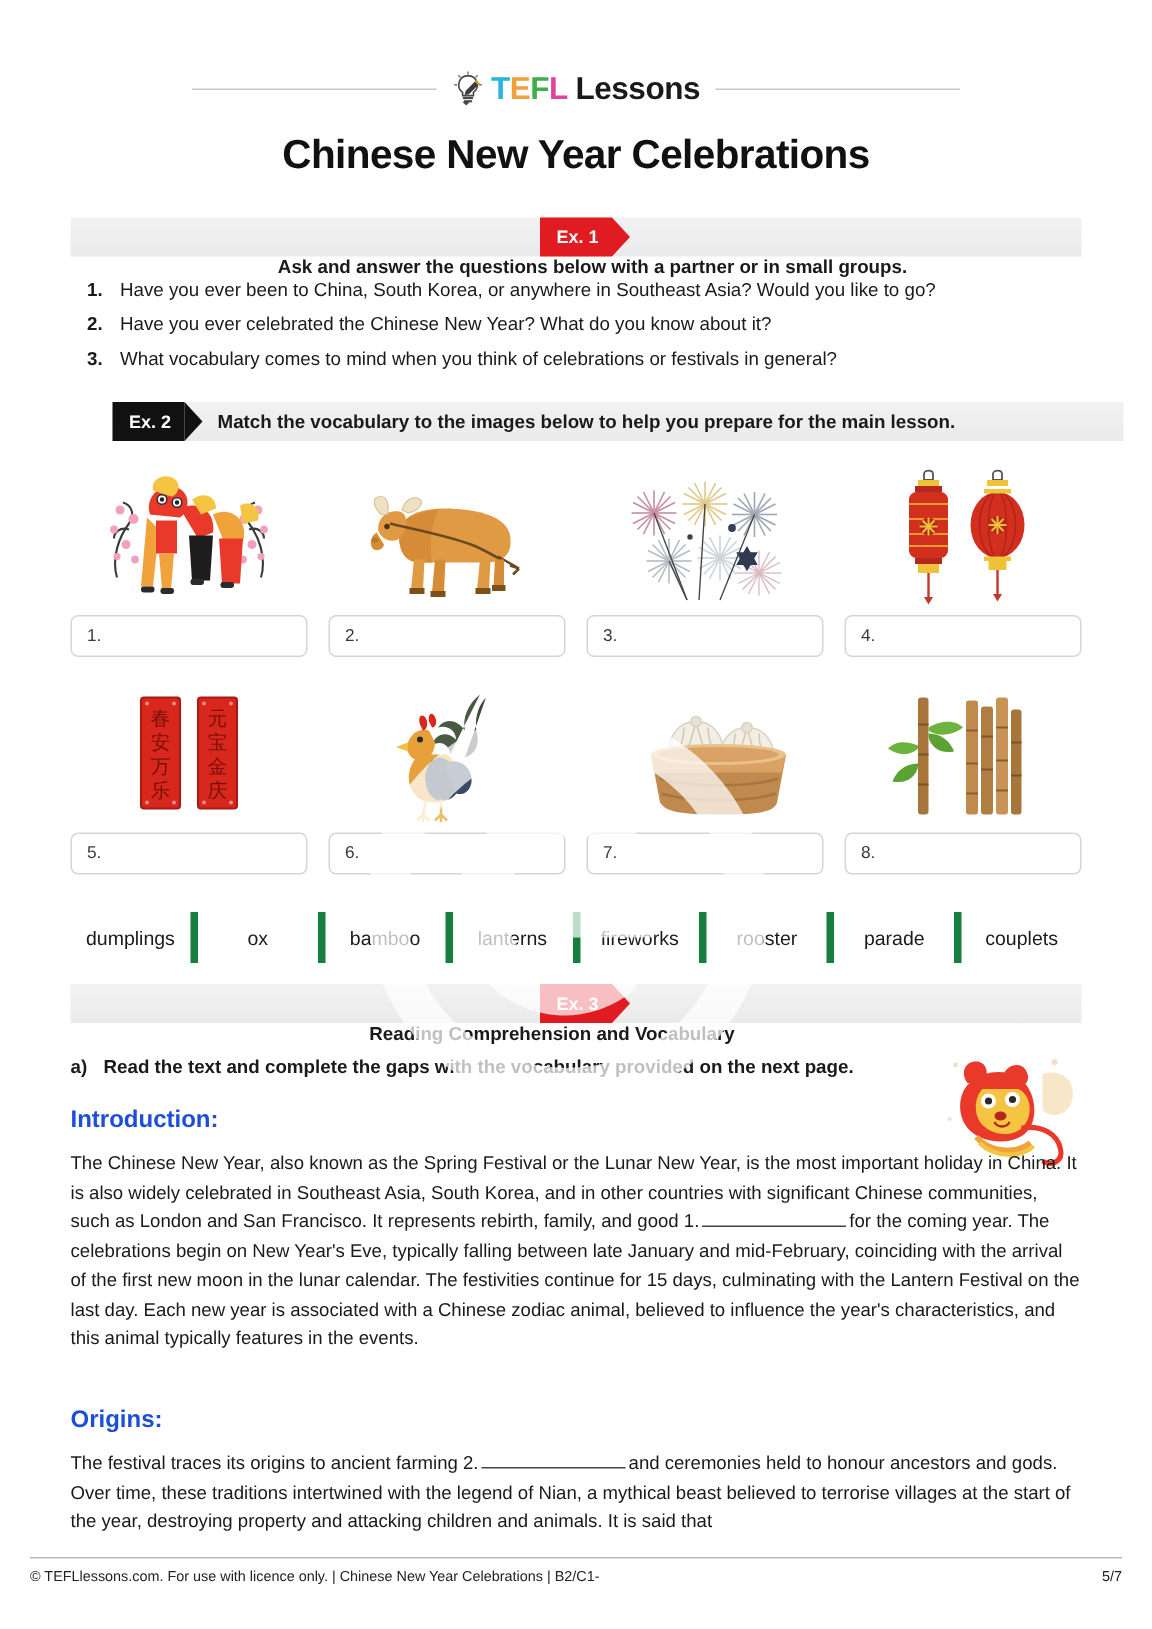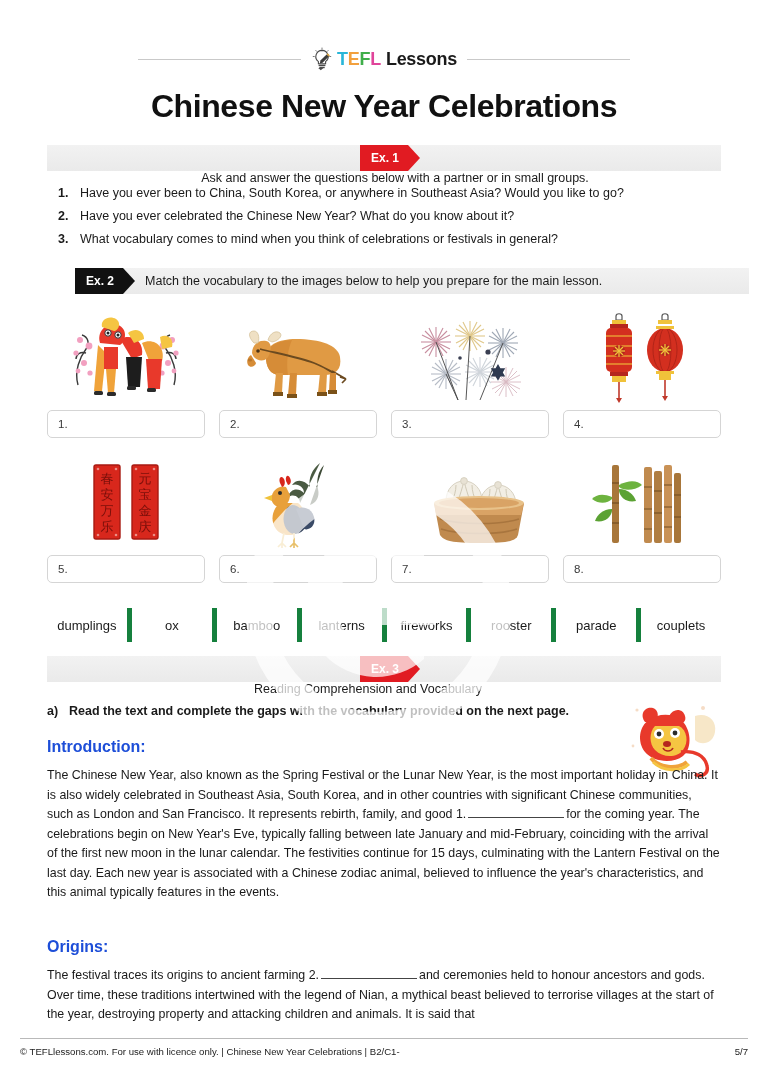--- a/index.html
+++ b/index.html
@@ -36,35 +36,35 @@
     gap: 0;
   }
   .logo-rule {
     height: 1px; background: #c9c9c9; flex: 0 0 auto;
   }
   .logo-rule.left  { width: 163px; margin-right: 10px; }
   .logo-rule.right { width: 163px; margin-left: 10px; }
   .logo-mark { display: flex; align-items: center; gap: 4px; }
   .bulb { width: 22px; height: 24px; display: block; }
   .logo-text {
-    font-size: 18px; font-weight: bold; letter-spacing: -0.3px;
+    font-size: 21px; font-weight: bold; letter-spacing: -0.3px;
     line-height: 1; white-space: nowrap;
   }
   .logo-text .t { color: #29b6d8; }
   .logo-text .e { color: #f2a03d; }
   .logo-text .f { color: #3fae4a; }
   .logo-text .l1 { color: #e0449a; }
   .logo-text .rest { color: #1a1a1a; margin-left: 5px; }
 
   
   .page-title {
     position: absolute;
     left: 0; top: 88px; width: 768px;
     text-align: center;
-    font-size: 32px; font-weight: bold; color: #111;
+    font-size: 27px; font-weight: bold; color: #111;
     letter-spacing: -0.4px;
   }
 
   
   .ex-bar {
     position: absolute;
     left: 47px; width: 674px; height: 26px;
     background: linear-gradient(to bottom, #f2f2f2, #eaeaea);
     display: flex; align-items: center;
   }
@@ -82,21 +82,21 @@
   .ex-badge::after {
     content: "";
     position: absolute; right: -12px; top: 0;
     width: 0; height: 0;
     border-top: 13px solid transparent;
     border-bottom: 13px solid transparent;
     border-left: 12px solid #e11b22;
   }
   .ex-badge.black::after { border-left-color: #111111; }
   .ex-label {
-    font-size: 12.5px; font-weight: normal; color: #1a1a1a;
+    font-size: 12.5px; font-weight: bold; color: #1a1a1a;
     padding-left: 22px; white-space: nowrap;
   }
   .ex-label.centered {
     flex: 1; text-align: center; padding-left: 0; padding-right: 32px;
   }
 
   
   .q-list { position: absolute; left: 58px; top: 186px; width: 670px; }
   .q-item {
     display: flex; align-items: baseline;

